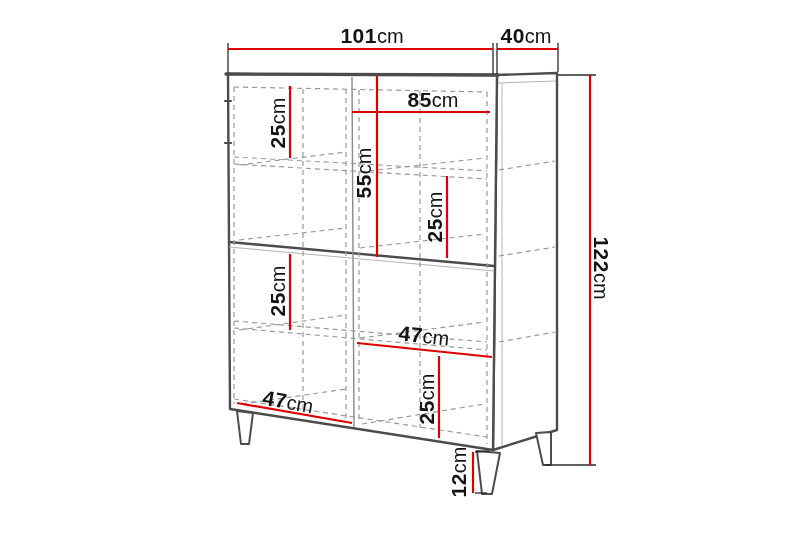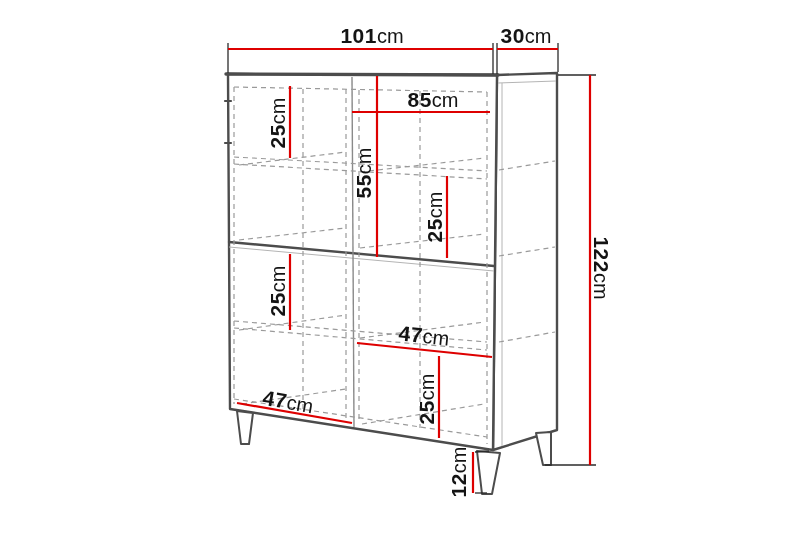--- a/index.html
+++ b/index.html
@@ -117,21 +117,21 @@
       <path class="red" d="M439,356 L439,438"></path>
       <path class="red" d="M237,403 L352,423"></path>
       <path class="red" d="M473,452 L473,493"></path>
     </g>
   </svg>
 
   <div class="dim-label" style="left:372px;top:36px;">
     <span>101</span><span class="unit">cm</span>
   </div>
   <div class="dim-label" style="left:526px;top:36px;">
-    <span>30</span><span class="unit">cm</span>
+    <span>40</span><span class="unit">cm</span>
   </div>
   <div class="dim-label rot-cw" style="left:601px;top:268px;">
     <span>122</span><span class="unit">cm</span>
   </div>
   <div class="dim-label rot-ccw" style="left:278px;top:123px;">
     <span>25</span><span class="unit">cm</span>
   </div>
   <div class="dim-label" style="left:433px;top:100px;">
     <span>85</span><span class="unit">cm</span>
   </div>

